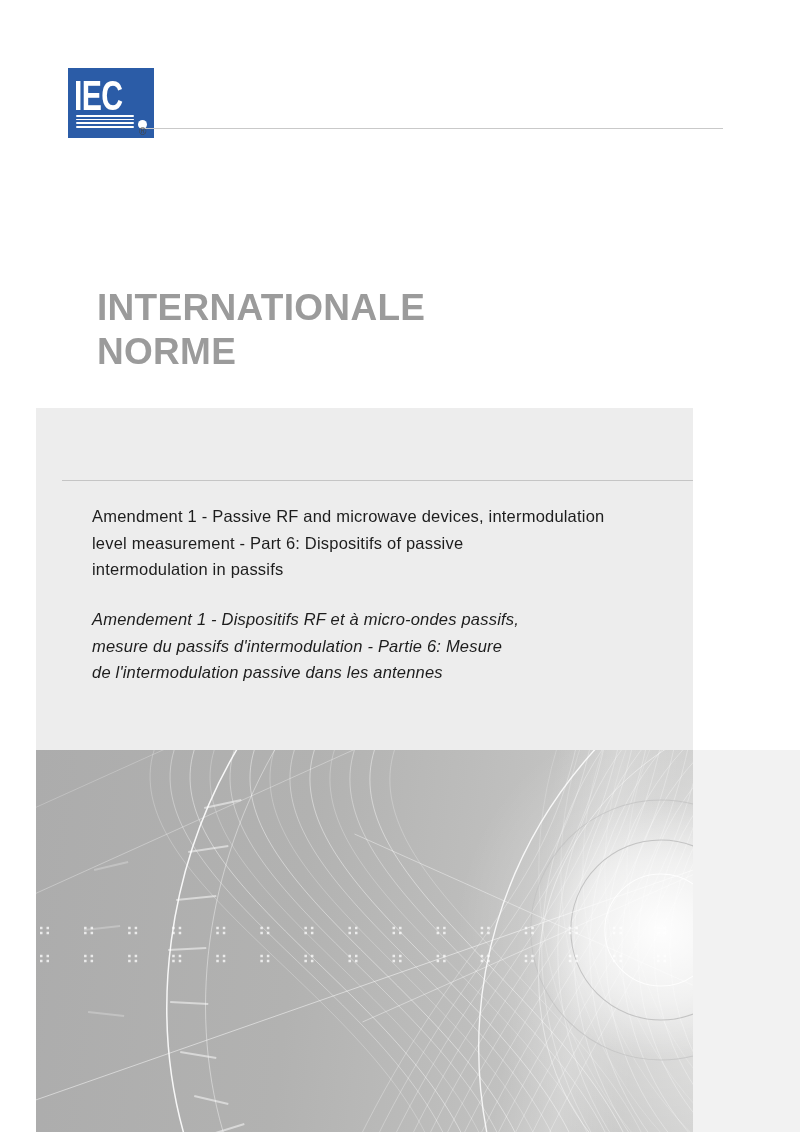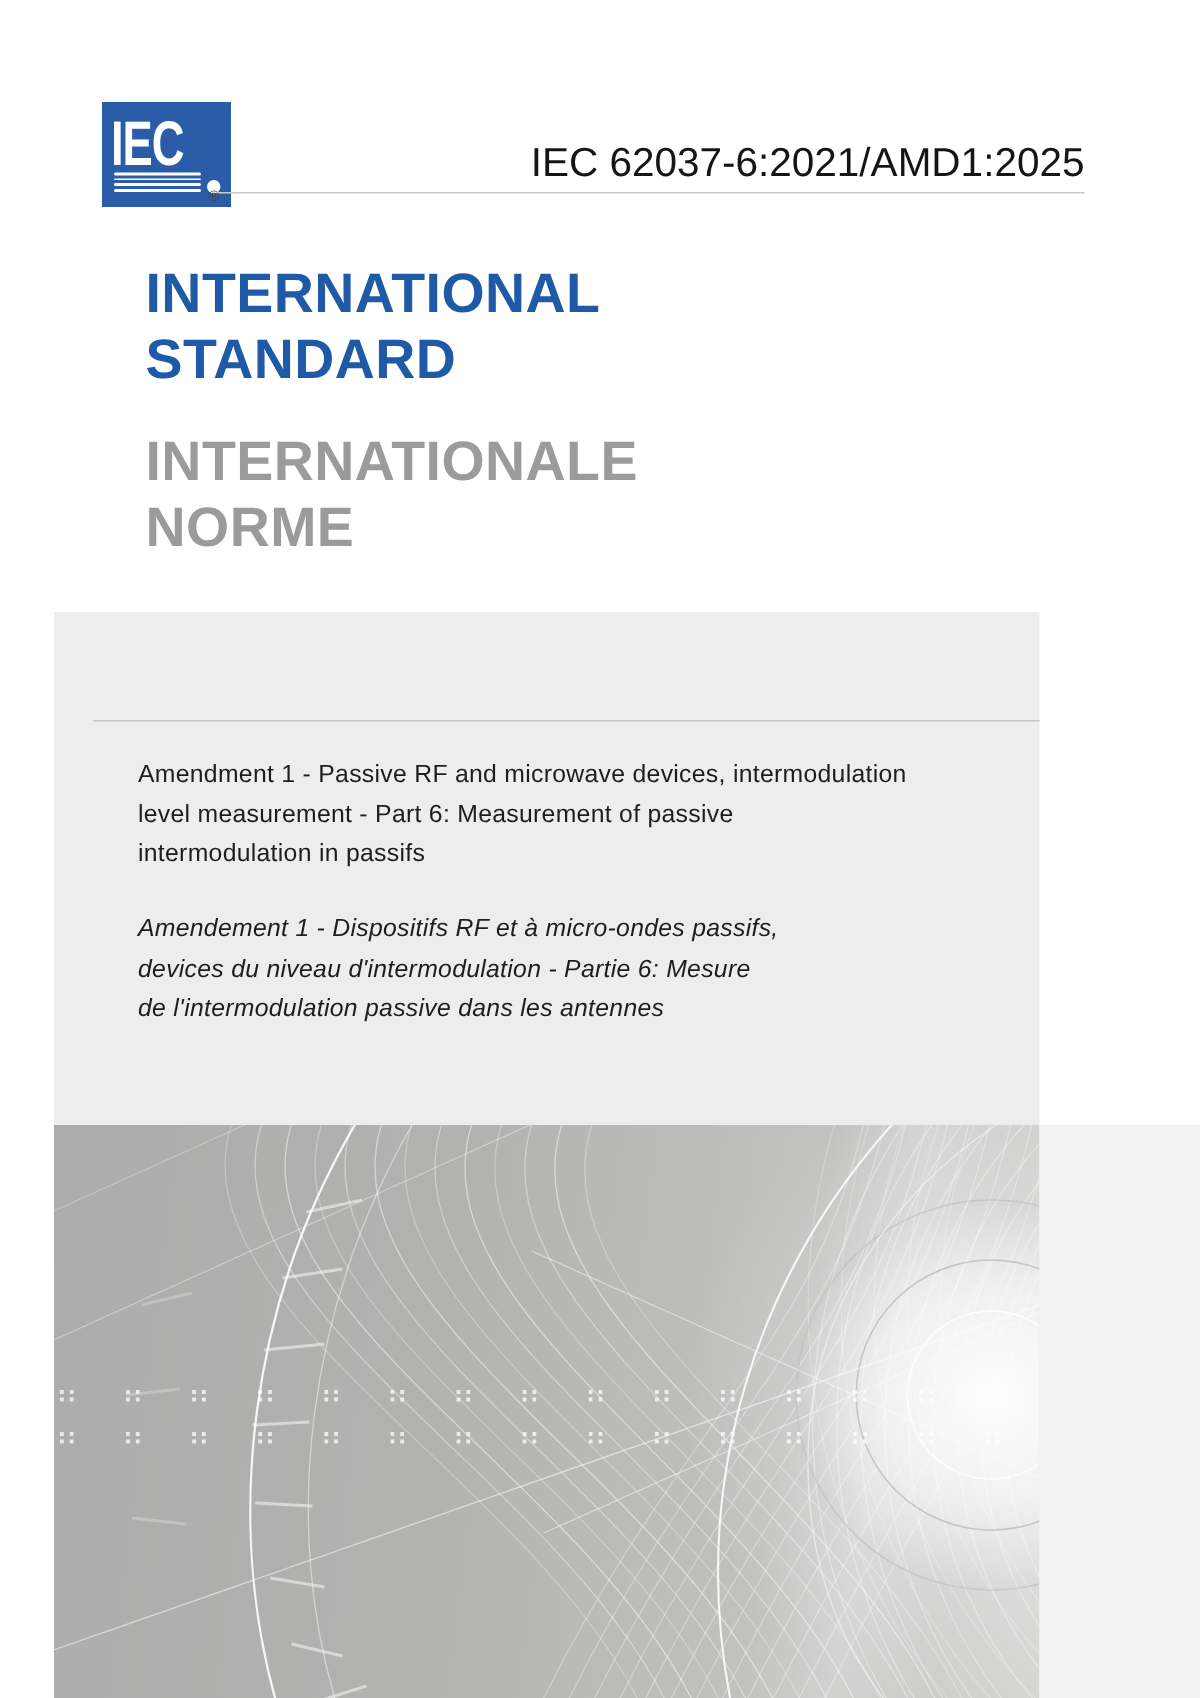--- a/index.html
+++ b/index.html
@@ -56,42 +56,37 @@
     <span class="logo-lines">
       <i></i>
         <i></i>
         <i></i>
         <i></i>
       <b class="logo-dot"></b>
     </span>
   </div>
   <span class="reg">®</span>
 
-  <div class="doc-ref">IEC 62037-6:2021/AMD1:2025</div>
   <div class="rule"></div>
 
-  <div class="heading heading-en">
-    <div>INTERNATIONAL</div>
-    <div>STANDARD</div>
-  </div>
   <div class="heading heading-fr">
     <div>INTERNATIONALE</div>
     <div>NORME</div>
   </div>
 
   <section class="title-box">
     <div class="box-rule"></div>
     <p class="box-par par-en">
       <span>Amendment 1 - Passive RF and microwave devices, intermodulation</span>
-      <span>level measurement - Part 6: Measurement of passive</span>
+      <span>level measurement - Part 6: Dispositifs of passive</span>
       <span>intermodulation in passifs</span>
     </p>
     <p class="box-par par-fr">
       <span>Amendement 1 - Dispositifs RF et à micro-ondes passifs,</span>
-      <span>devices du niveau d'intermodulation - Partie 6: Mesure</span>
+      <span>mesure du passifs d'intermodulation - Partie 6: Mesure</span>
       <span>de l'intermodulation passive dans les antennes</span>
     </p>
   </section>
 
   <div class="artwork">
     <svg id="art" viewBox="0 0 656 382" preserveAspectRatio="none">
         <path d="M 120 -6 C 72 120 320 235 392 390" fill="none" stroke="#ffffff" stroke-width="0.9" opacity="0.28"></path>
         <path d="M 140 -6 C 92 120 338 235 410 390" fill="none" stroke="#ffffff" stroke-width="0.9" opacity="0.38"></path>
         <path d="M 160 -6 C 112 120 356 235 428 390" fill="none" stroke="#ffffff" stroke-width="0.9" opacity="0.48000000000000004"></path>
         <path d="M 180 -6 C 132 120 374 235 446 390" fill="none" stroke="#ffffff" stroke-width="0.9" opacity="0.28"></path>

